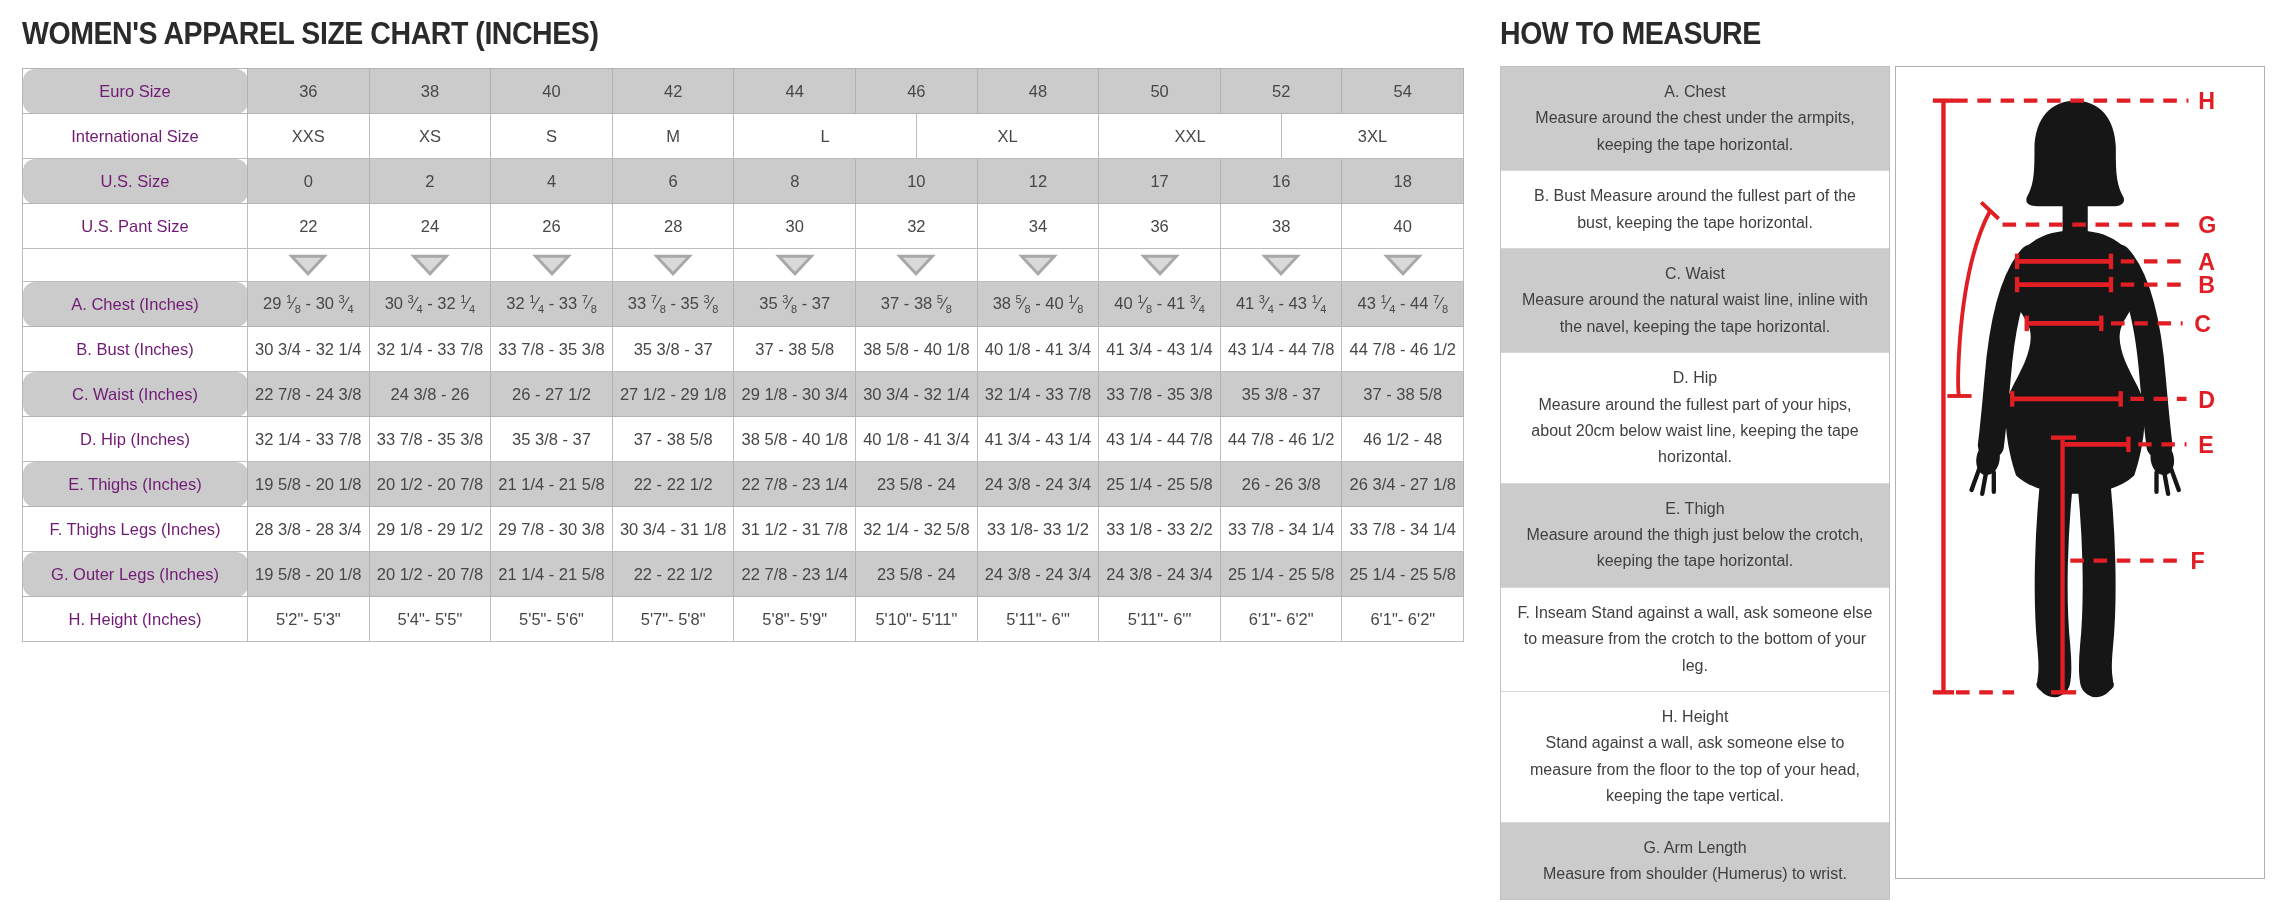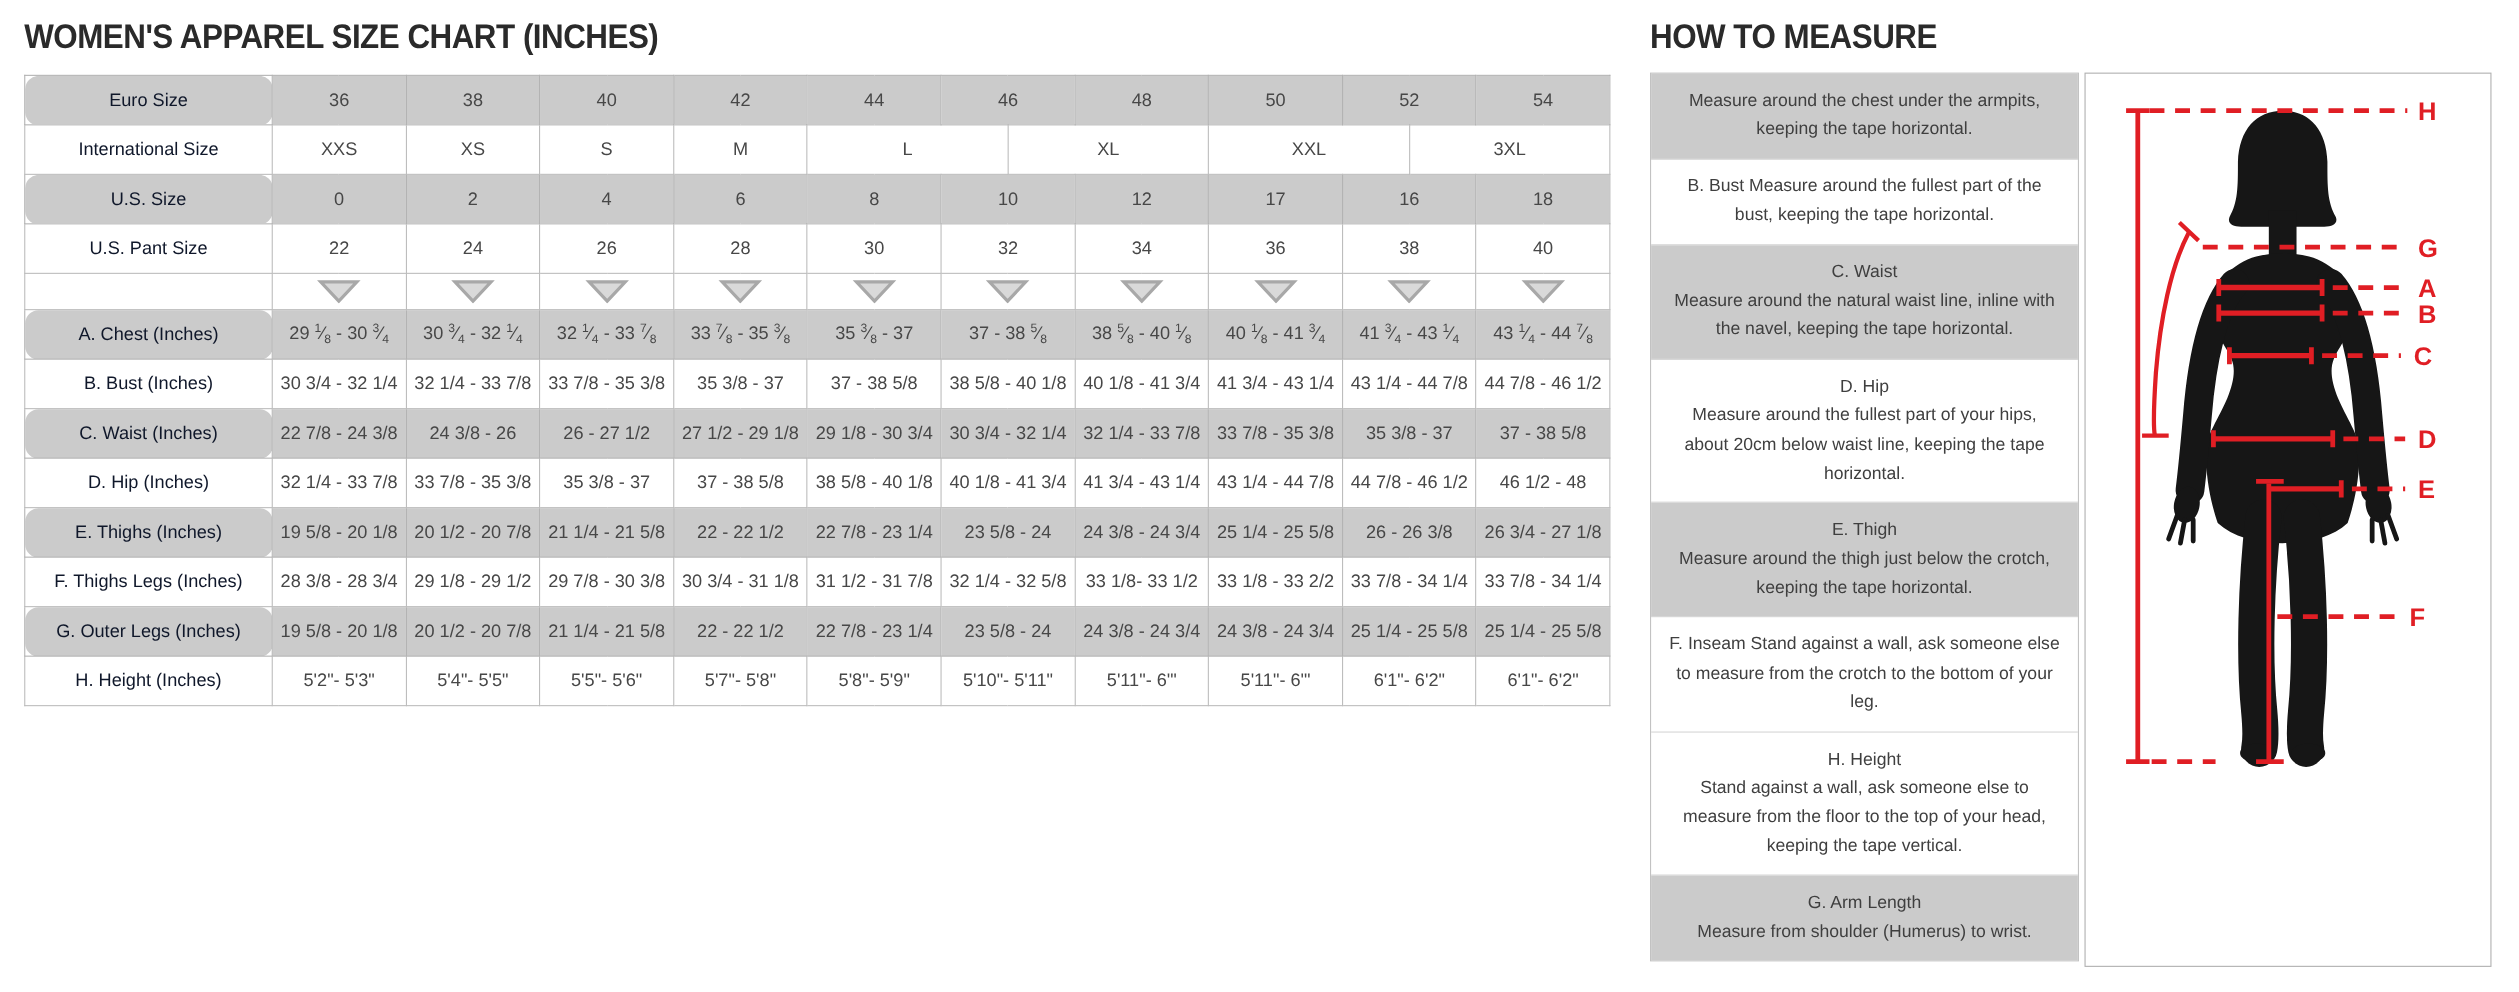--- a/index.html
+++ b/index.html
@@ -35,21 +35,21 @@
   }
   table.size-chart td{
     border:1px solid var(--cell-border);
     text-align:center;vertical-align:middle;
     padding:0 2px;white-space:nowrap;overflow:hidden;
   }
   table.size-chart tr{height:45px;}
   table.size-chart tr.arrows-row{height:33px;}
   table.size-chart tr.gray td{background:var(--shade-gray);border-color:#b3b3b3;}
   table.size-chart tr.white td{background:#fff;}
-  table.size-chart td.label-cell{font-size:16.5px;color:#0f172a;border-radius:12px;}
+  table.size-chart td.label-cell{font-size:16.5px;color:#701a75;border-radius:12px;}
   sup.fr{font-size:11px;vertical-align:6px;letter-spacing:0;}
   sub.fr{font-size:11px;vertical-align:-4px;}
   svg.tri{display:block;margin:0 auto;width:42px;height:22px;}
 
   
   #measure-panel{
     position:absolute;left:1500px;top:66px;width:390px;
     border:1px solid #c2c2c2;background:#fff;
   }
   .measure-block{
@@ -308,21 +308,21 @@
         <td colspan="2">5'10"- 5'11"</td>
         <td colspan="2">5'11"- 6'"</td>
         <td colspan="2">5'11"- 6'"</td>
         <td colspan="2">6'1"- 6'2"</td>
         <td colspan="2">6'1"- 6'2"</td>
       </tr>
     </tbody>
 </table>
 
 <div id="measure-panel">
-    <div class="measure-block gray"><span>Measure around the chest under the armpits, keeping the tape horizontal.</span></div>
+    <div class="measure-block gray"><span class="measure-title">A. Chest</span><span>Measure around the chest under the armpits, keeping the tape horizontal.</span></div>
     <div class="measure-block white"><span>B. Bust Measure around the fullest part of the bust, keeping the tape horizontal.</span></div>
     <div class="measure-block gray"><span class="measure-title">C. Waist</span><span>Measure around the natural waist line, inline with the navel, keeping the tape horizontal.</span></div>
     <div class="measure-block white"><span class="measure-title">D. Hip</span><span>Measure around the fullest part of your hips, about 20cm below waist line, keeping the tape horizontal.</span></div>
     <div class="measure-block gray"><span class="measure-title">E. Thigh</span><span>Measure around the thigh just below the crotch, keeping the tape horizontal.</span></div>
     <div class="measure-block white"><span>F. Inseam Stand against a wall, ask someone else to measure from the crotch to the bottom of your leg.</span></div>
     <div class="measure-block white"><span class="measure-title">H. Height</span><span>Stand against a wall, ask someone else to measure from the floor to the top of your head, keeping the tape vertical.</span></div>
     <div class="measure-block gray"><span class="measure-title">G. Arm Length</span><span>Measure from shoulder (Humerus) to wrist.</span></div>
   </div>
 
 <div id="figure-box">

